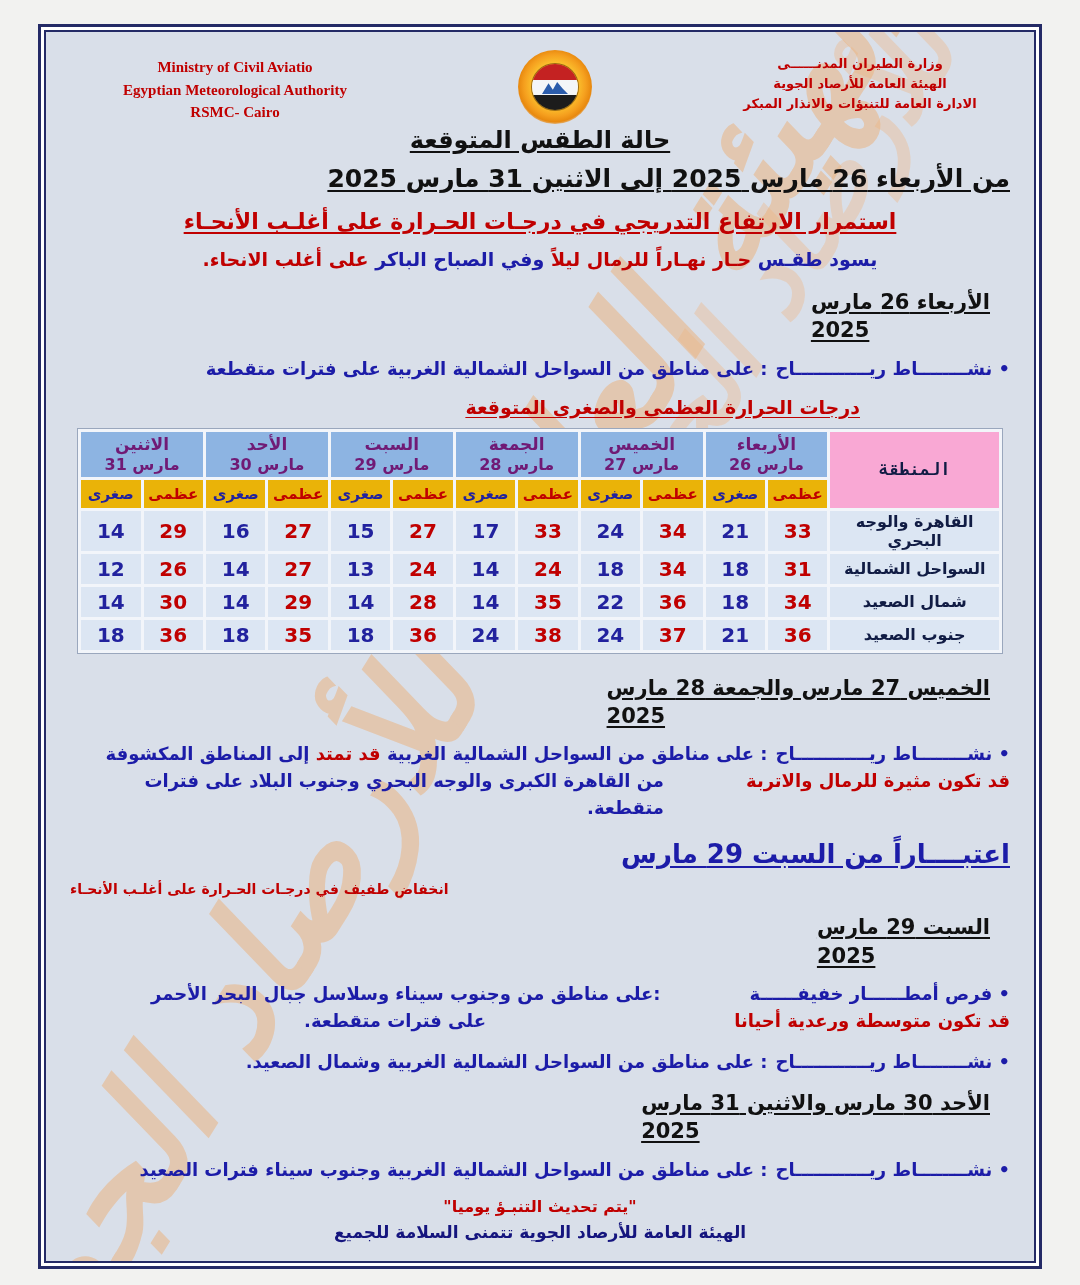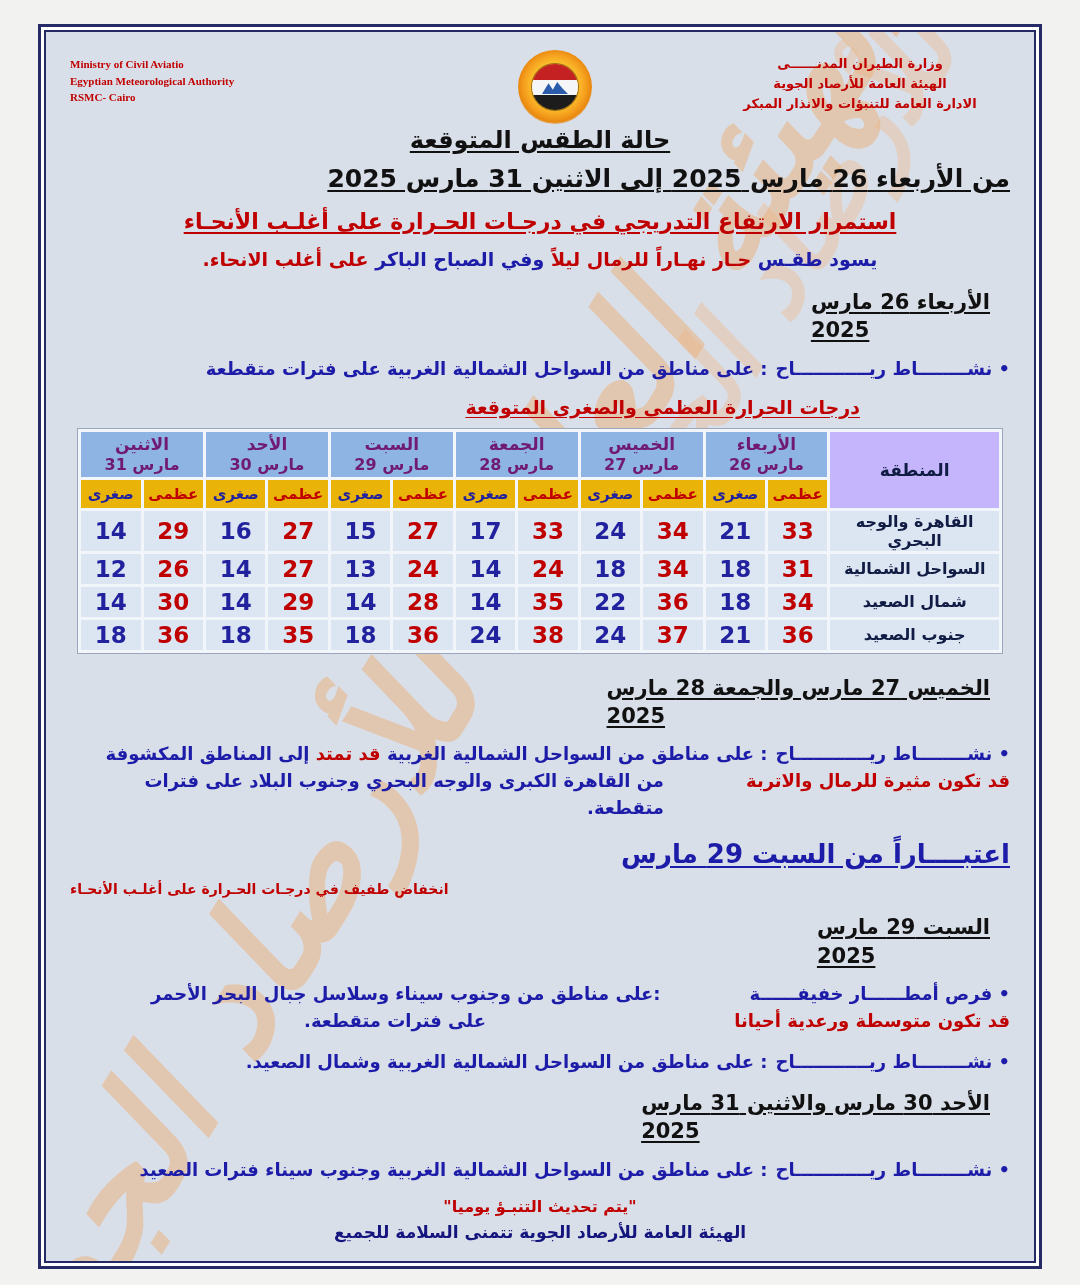--- a/index.html
+++ b/index.html
@@ -42,21 +42,21 @@
     color:#111;
   }
   .t-red{color:#c00000;}
   .t-blue{color:#1c1ca8;}
   .t-navy{color:#15157e;}
   .u{text-decoration:underline; text-underline-offset:3px;}
 
   
   .hdr{display:flex; align-items:flex-start; justify-content:space-between; margin-bottom:2px;}
   .hdr-ar{width:300px; text-align:center; font-size:13px; line-height:1.55; color:#c00000; padding-top:6px;}
-  .hdr-en{width:330px; font-size:11px; line-height:1.5; color:#c00000; direction:ltr; font-family:"Liberation Serif",serif; padding-top:8px;}
+  .hdr-en{width:330px; text-align:center; font-size:15px; line-height:1.5; color:#c00000; direction:ltr; font-family:"Liberation Serif",serif; padding-top:8px;}
   .logo{width:74px;height:74px;border-radius:50%;
     background:radial-gradient(circle at 50% 48%, #ffe9a8 0%, #fbc02d 42%, #f59f1e 58%, #e8890f 68%, rgba(232,137,15,.15) 76%, rgba(232,137,15,0) 82%);
     display:flex; align-items:center; justify-content:center; margin-top:2px;}
   .logo-core{width:46px;height:46px;border-radius:50%;
     background:linear-gradient(180deg,#c42222 0%,#c42222 34%,#f4f6f8 34%,#f4f6f8 67%,#1c1c1c 67%,#1c1c1c 100%);
     display:flex;align-items:center;justify-content:center; box-shadow:0 0 0 1px #9a6b12;}
 
   .doc-title{text-align:center; font-size:24px; margin:2px 0 10px 0;}
   .date-range{font-size:25px; margin-bottom:16px;}
   .main-heading{text-align:center; font-size:22px; margin-bottom:14px;}
@@ -74,28 +74,28 @@
   .b-desc.center{text-align:center;}
   .b-desc.indent{padding-right:56px;}
   .brow{display:flex; gap:8px; font-size:18px; line-height:1.5; align-items:flex-start;}
   .bullet-group{margin-bottom:14px;}
 
   .table-heading{text-align:right; margin:4px 150px 10px 0; font-size:19px;}
 
   table.temps{width:98.5%; margin:0 auto 20px auto; border-collapse:separate; border-spacing:3px;
     background:#f2f5fa; border:1px solid #9aa7bd; direction:rtl;}
   table.temps th, table.temps td{padding:1px 2px; text-align:center;}
-  .region-h{background:#c4b5fd; width:19%; font-size:17px; color:#111c44;}
+  .region-h{background:#f9a8d4; width:19%; font-size:17px; color:#111c44;font-family:Liberation Mono, monospace;}
   .day-h{background:#8db4e2; color:#701a75; font-size:17px; line-height:1.3; padding-top:4px;margin-left:28px;}
   .day-date{font-size:16px;}
   .sub-h{background:#eab308; font-size:15px; height:26px;}
   .max-h{color:#c00000;}
   .min-h{color:#22229e;}
   td.region{background:#dce6f3; text-align:right; padding-right:6px; font-size:16px; color:#111c44; height:28px;}
-  td.tval{background:#dce6f3; font-size:23px; width:6.7%;}
+  td.tval{background:#dce6f3; font-size:20px; width:6.7%;}
   td.tmax{color:#c00000;}
   td.tmin{color:#22229e;}
 
   .mid-blue{text-align:right; font-size:26px; margin:18px 0 12px 0;}
   .mid-red{text-align:left; font-size:14px; margin-bottom:16px;}
 
   .footer-quote{text-align:center; font-size:16px; margin:14px 0 6px 0;}
   .footer-wish{text-align:center; font-size:17px; margin-bottom:18px;}
 </style>
 </head>

